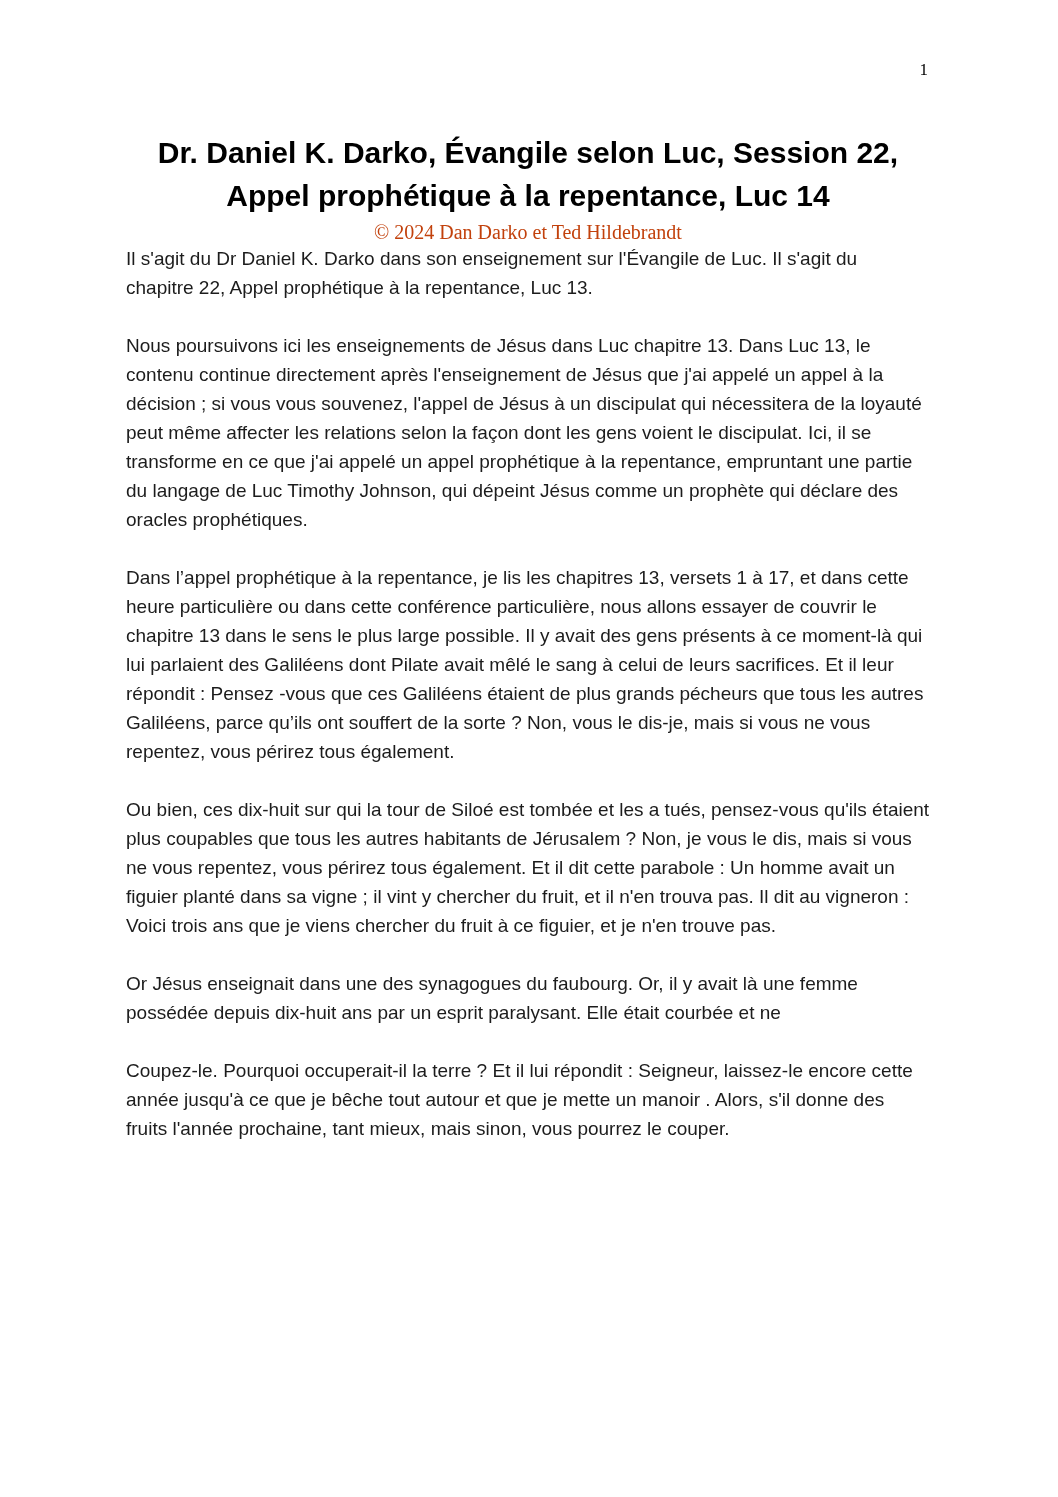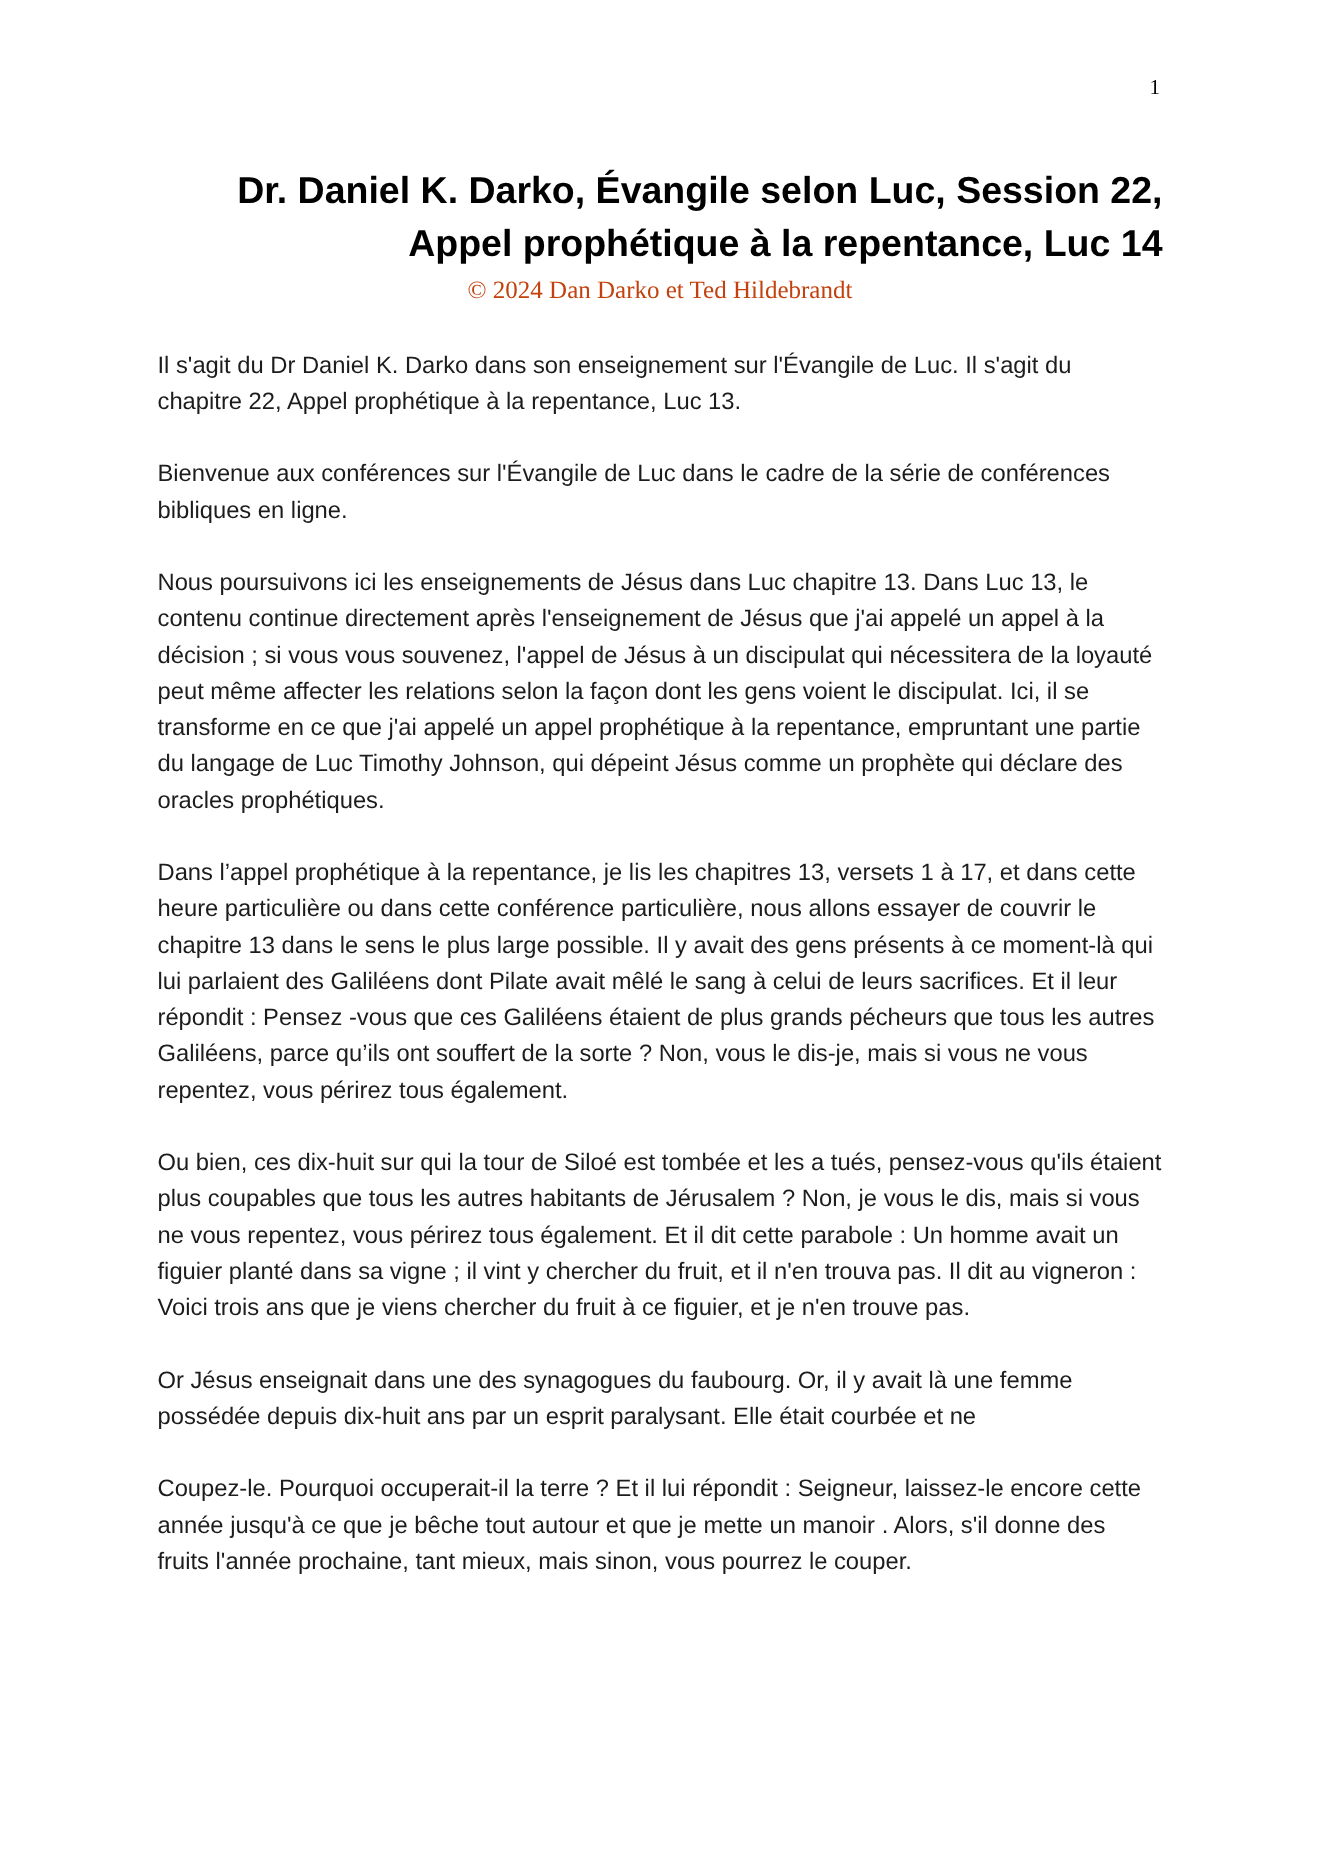--- a/index.html
+++ b/index.html
@@ -22,37 +22,36 @@
   .page-number {
     position: absolute;
     top: 60px;
     right: 130px;
     font-family: "Liberation Serif", serif;
     font-size: 17px;
     color: #000000;
   }
   .doc-title {
     margin: 72px 0 0 0;
-    text-align: right;
+    text-align: center;
     font-weight: bold;
     font-size: 30px;
     line-height: 1.42;
     color: #000000;
     font-family: "Liberation Sans", sans-serif;
   }
   .doc-title .title-line { display: block; }
   .copyright {
     margin: 4px 0 0 0;
     text-align: center;
     font-family: "Liberation Serif", serif;
     font-size: 20px;
     color: #c2410c;
   }
   .body-text {
-    margin-top: 34px;
     font-size: 19px;
     line-height: 29px;
     color: #1c1c1c;
   }
   .body-text p {
     margin: 0 0 29px 0;
   }
 </style>
 </head>
 <body>
@@ -63,21 +62,20 @@
 
   <h1 class="doc-title">
     <span class="title-line">Dr. Daniel K. Darko, Évangile selon Luc, Session 22,</span>
     <span class="title-line">Appel prophétique à la repentance, Luc 14</span>
   </h1>
 
   <div class="copyright">© 2024 Dan Darko et Ted Hildebrandt</div>
 
   <div class="body-text">
     <p>Il s'agit du Dr Daniel K. Darko dans son enseignement sur l'Évangile de Luc. Il s'agit du chapitre 22, Appel prophétique à la repentance, Luc 13.</p>
-    <p>Bienvenue aux conférences sur l'Évangile de Luc dans le cadre de la série de conférences bibliques en ligne.</p>
     <p>Nous poursuivons ici les enseignements de Jésus dans Luc chapitre 13. Dans Luc 13, le contenu continue directement après l'enseignement de Jésus que j'ai appelé un appel à la décision ; si vous vous souvenez, l'appel de Jésus à un discipulat qui nécessitera de la loyauté peut même affecter les relations selon la façon dont les gens voient le discipulat. Ici, il se transforme en ce que j'ai appelé un appel prophétique à la repentance, empruntant une partie du langage de Luc Timothy Johnson, qui dépeint Jésus comme un prophète qui déclare des oracles prophétiques.</p>
     <p>Dans l’appel prophétique à la repentance, je lis les chapitres 13, versets 1 à 17, et dans cette heure particulière ou dans cette conférence particulière, nous allons essayer de couvrir le chapitre 13 dans le sens le plus large possible. Il y avait des gens présents à ce moment-là qui lui parlaient des Galiléens dont Pilate avait mêlé le sang à celui de leurs sacrifices. Et il leur répondit : Pensez -vous que ces Galiléens étaient de plus grands pécheurs que tous les autres Galiléens, parce qu’ils ont souffert de la sorte ? Non, vous le dis-je, mais si vous ne vous repentez, vous périrez tous également.</p>
     <p>Ou bien, ces dix-huit sur qui la tour de Siloé est tombée et les a tués, pensez-vous qu'ils étaient plus coupables que tous les autres habitants de Jérusalem ? Non, je vous le dis, mais si vous ne vous repentez, vous périrez tous également. Et il dit cette parabole : Un homme avait un figuier planté dans sa vigne ; il vint y chercher du fruit, et il n'en trouva pas. Il dit au vigneron : Voici trois ans que je viens chercher du fruit à ce figuier, et je n'en trouve pas.</p>
     <p>Or Jésus enseignait dans une des synagogues du faubourg. Or, il y avait là une femme possédée depuis dix-huit ans par un esprit paralysant. Elle était courbée et ne</p>
     <p>Coupez-le. Pourquoi occuperait-il la terre ? Et il lui répondit : Seigneur, laissez-le encore cette année jusqu'à ce que je bêche tout autour et que je mette un manoir . Alors, s'il donne des fruits l'année prochaine, tant mieux, mais sinon, vous pourrez le couper.</p>
   </div>
 
 </div>
 
 </body></html>

